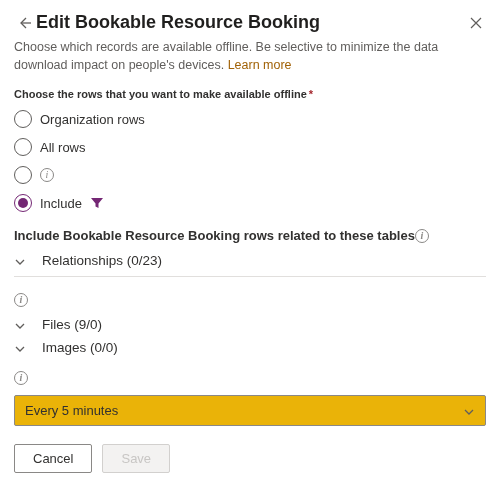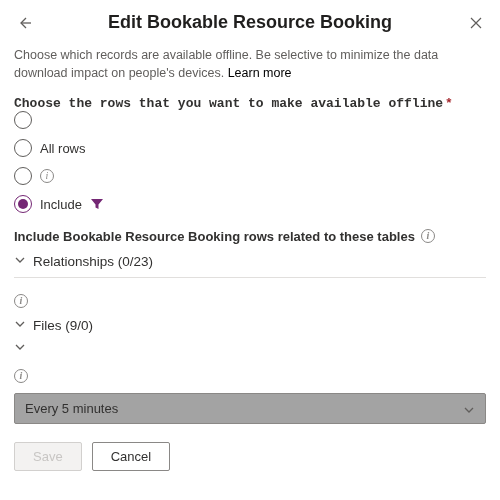--- a/index.html
+++ b/index.html
@@ -9,48 +9,46 @@
     color: #323130;
     background: #fff;
     width: 500px;
     height: 500px;
     padding: 12px 14px;
     overflow: hidden;
   }
   .header-row {
     display: flex;
     align-items: center;
-    gap: 17px;
-    margin-bottom: 14px;
-    text-align: center;
+    gap: 2px;
+    margin-bottom: 6px;
   }
   .header-row h1 {
     font-size: 18px;
     font-weight: 600;
     flex: 1;
     color: #201f1e;
   }
   .icon-btn {
     width: 20px; height: 20px;
     display: flex; align-items: center; justify-content: center;
     cursor: pointer;
     color: #605e5c;
   }
   .sub {
     font-size: 12.5px;
     color: #605e5c;
     line-height: 1.4;
     margin-bottom: 14px;
   }
-  .sub a { color: #000000; text-decoration: none; cursor: pointer; }
+  .sub a { color: #a16207; text-decoration: none; cursor: pointer; }
   .group-label {
-    font-size: 13px;
+    font-size: 11px;
     font-weight: 600;
-    margin-bottom: 0;
-    font-family: Liberation Mono, monospace;
+    margin-bottom: 10px;
   }
   .req { color: #a4262c; margin-left: 2px; }
   .radio-row {
     display: flex;
     align-items: center;
     gap: 8px;
     margin-bottom: 10px;
     font-size: 13px;
     cursor: pointer;
   }
@@ -83,27 +81,26 @@
     line-height: 1;
     flex-shrink: 0;
   }
   .filter-icon { color: #742774; display:flex; align-items:center;}
   .section-label {
     font-size: 13px;
     font-weight: 600;
     margin-top: 16px;
     margin-bottom: 10px;
     display: flex;
-    align-items: flex-start;
-    gap: 6px;
+    align-items: flex-end;
   }
   .expander {
     display: flex;
-    align-items: flex-start;
-    gap: 7px;
+    align-items: flex-end;
+    gap: 16px;
     font-size: 13.5px;
     cursor: pointer;
     margin-bottom: 8px;
     color: #323130;
   }
   .chev {
     display: inline-flex;
     color: #605e5c;
   }
   hr.div {
@@ -115,21 +112,21 @@
     width: 100%;
     border: 1px solid #8a8886;
     padding: 7px 10px;
     font-size: 13px;
     display: flex;
     justify-content: space-between;
     align-items: flex-end;
     cursor: pointer;
     border-radius: 2px;
     color: #323130;
-    background:#a3a3a3;
+    background:#eab308;
   }
   .footer {
     display: flex;
     gap: 10px;
     margin-top: 18px;
   }
   .btn {
     padding: 6px 18px;
     font-size: 13px;
     border-radius: 2px;
@@ -169,20 +166,21 @@
   <span>Choose which records are available offline. Be selective to minimize the data download impact on people's devices.</span>
   <a>Learn more</a>
 </p>
 
 <div class="group-label">
   <span>Choose the rows that you want to make available offline</span><span class="req">*</span>
 </div>
 
 <div class="radio-row">
   <span class="radio-circle"></span>
+  <span>Organization rows</span>
 </div>
 <div class="radio-row">
   <span class="radio-circle"></span>
   <span>All rows</span>
 </div>
 <div class="radio-row">
   <span class="radio-circle"></span>
   <span class="info-icon">i</span>
 </div>
 <div class="radio-row selected">
@@ -219,30 +217,31 @@
       </svg>
   </span>
   <span>Files (9/0)</span>
 </div>
 <div class="expander">
   <span class="chev">
     <svg width="12" height="12" viewBox="0 0 12 12">
         <path d="M2 4 L6 8 L10 4" stroke="#605e5c" stroke-width="1.3" fill="none"></path>
       </svg>
   </span>
+  <span>Images (0/0)</span>
 </div>
 
 <div class="section-label">
   <span class="info-icon">i</span>
 </div>
 <div class="select">
   <span>Every 5 minutes</span>
   <span class="chev">
     <svg width="12" height="12" viewBox="0 0 12 12">
         <path d="M2 4 L6 8 L10 4" stroke="#605e5c" stroke-width="1.3" fill="none"></path>
       </svg>
   </span>
 </div>
 
 <div class="footer">
+  <div class="btn btn-secondary">Cancel</div>
   <div class="btn btn-primary">Save</div>
-  <div class="btn btn-secondary">Cancel</div>
 </div>
 
 </body></html>

